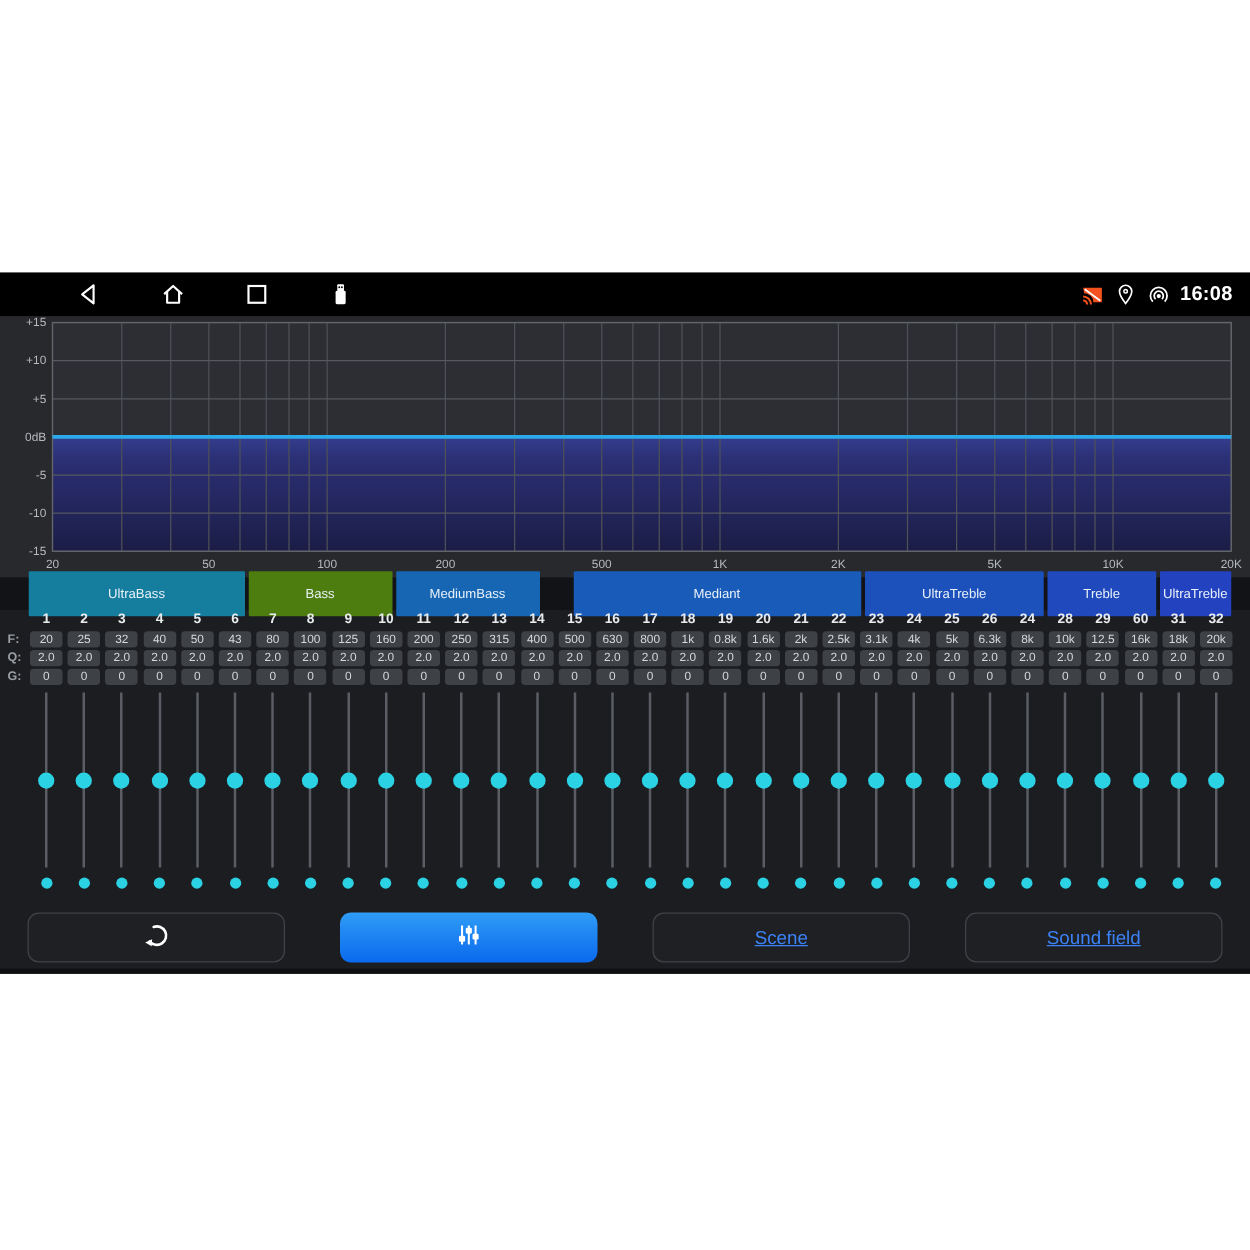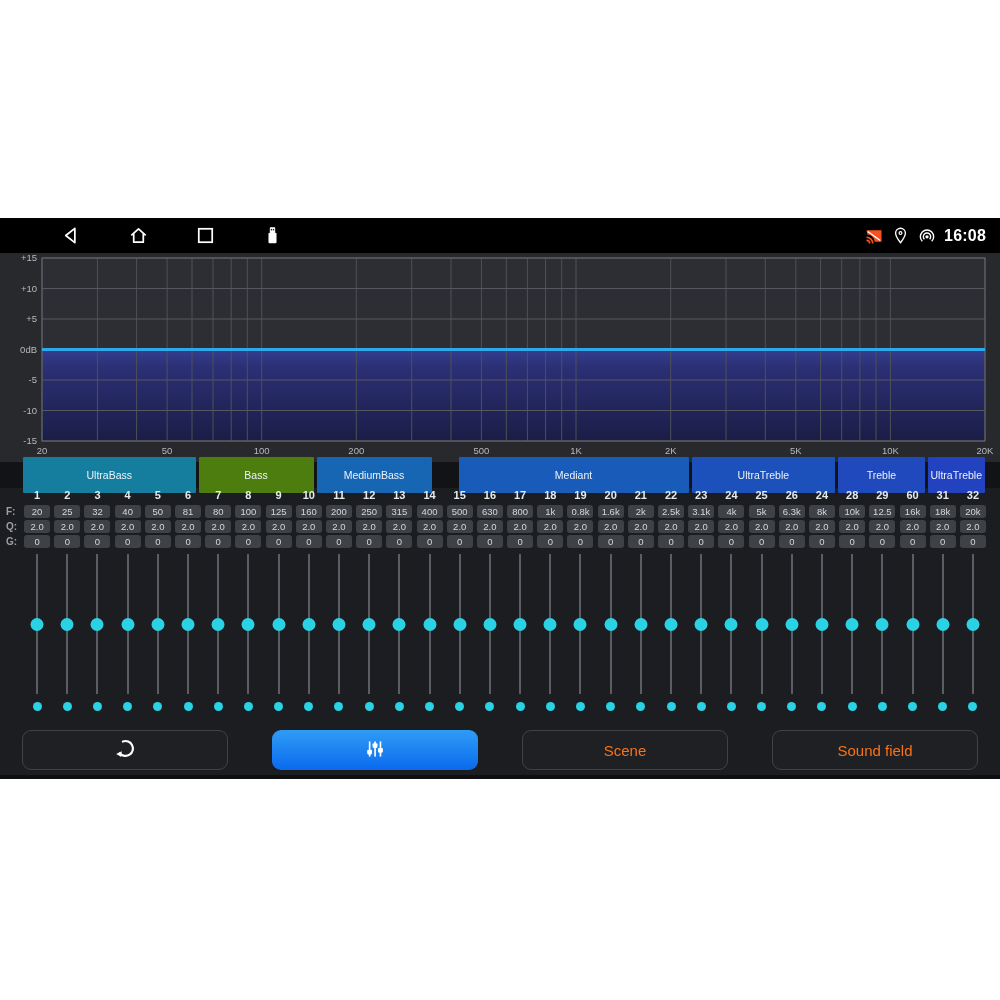--- a/index.html
+++ b/index.html
@@ -23,21 +23,21 @@
   .num{height:16px;line-height:16px;font-size:11px;color:#E8EAEC;font-weight:700;}
   .chip{width:26px;height:13px;margin-top:2px;background:#3E4146;border-radius:3px;font-size:9.5px;line-height:13px;color:#D5D8DB;text-align:center;overflow:hidden;}
   .slider{position:relative;width:14px;height:140px;margin-top:6px;}
   .track{position:absolute;left:50%;transform:translateX(-50%);top:0;bottom:0;width:2px;background:#5A5D63;}
   .thumb{position:absolute;left:50%;width:13px;height:13px;border-radius:50%;transform:translateX(-50%);}
   .dot{width:9px;height:9px;border-radius:50%;margin-top:8px;}
   .rowlabels{position:absolute;left:6px;top:287px;font-size:10px;color:#9BA0A5;font-weight:700;}
   .rowlabels div{height:15px;line-height:13px;}
   
   .toolbar{position:absolute;left:22px;top:512px;width:956px;display:flex;justify-content:space-between;}
-  .btn{width:206px;height:40px;border-radius:9px;background:#1E2024;border:1px solid #3F4246;display:flex;align-items:center;justify-content:center;color:#f97316;font-size:15px;box-sizing:border-box;cursor:pointer;}
+  .btn{width:206px;height:40px;border-radius:9px;background:#1E2024;border:1px solid #3F4246;display:flex;align-items:center;justify-content:center;color:#3b82f6;font-size:15px;box-sizing:border-box;cursor:pointer;text-decoration:underline;}
   .btn.primary{background:linear-gradient(180deg,#2F9CF6 0%,#0A6AEE 100%);border:none;}
 </style>
 </head>
 <body>
 
 <div class="content">
 
   <div class="statusbar">
     <div class="nav">
       <span>
@@ -228,21 +228,21 @@
         <div class="chip">2.0</div>
         <div class="chip">0</div>
         <div class="slider">
           <div class="track"></div>
           <div class="thumb" style="background: rgb(43, 210, 228); top: 63.5px;"></div>
         </div>
         <div class="dot" style="background: rgb(43, 210, 228);"></div>
       </div>
       <div class="col">
         <div class="num">6</div>
-        <div class="chip">81</div>
+        <div class="chip">43</div>
         <div class="chip">2.0</div>
         <div class="chip">0</div>
         <div class="slider">
           <div class="track"></div>
           <div class="thumb" style="background: rgb(43, 210, 228); top: 63.5px;"></div>
         </div>
         <div class="dot" style="background: rgb(43, 210, 228);"></div>
       </div>
       <div class="col">
         <div class="num">7</div>

